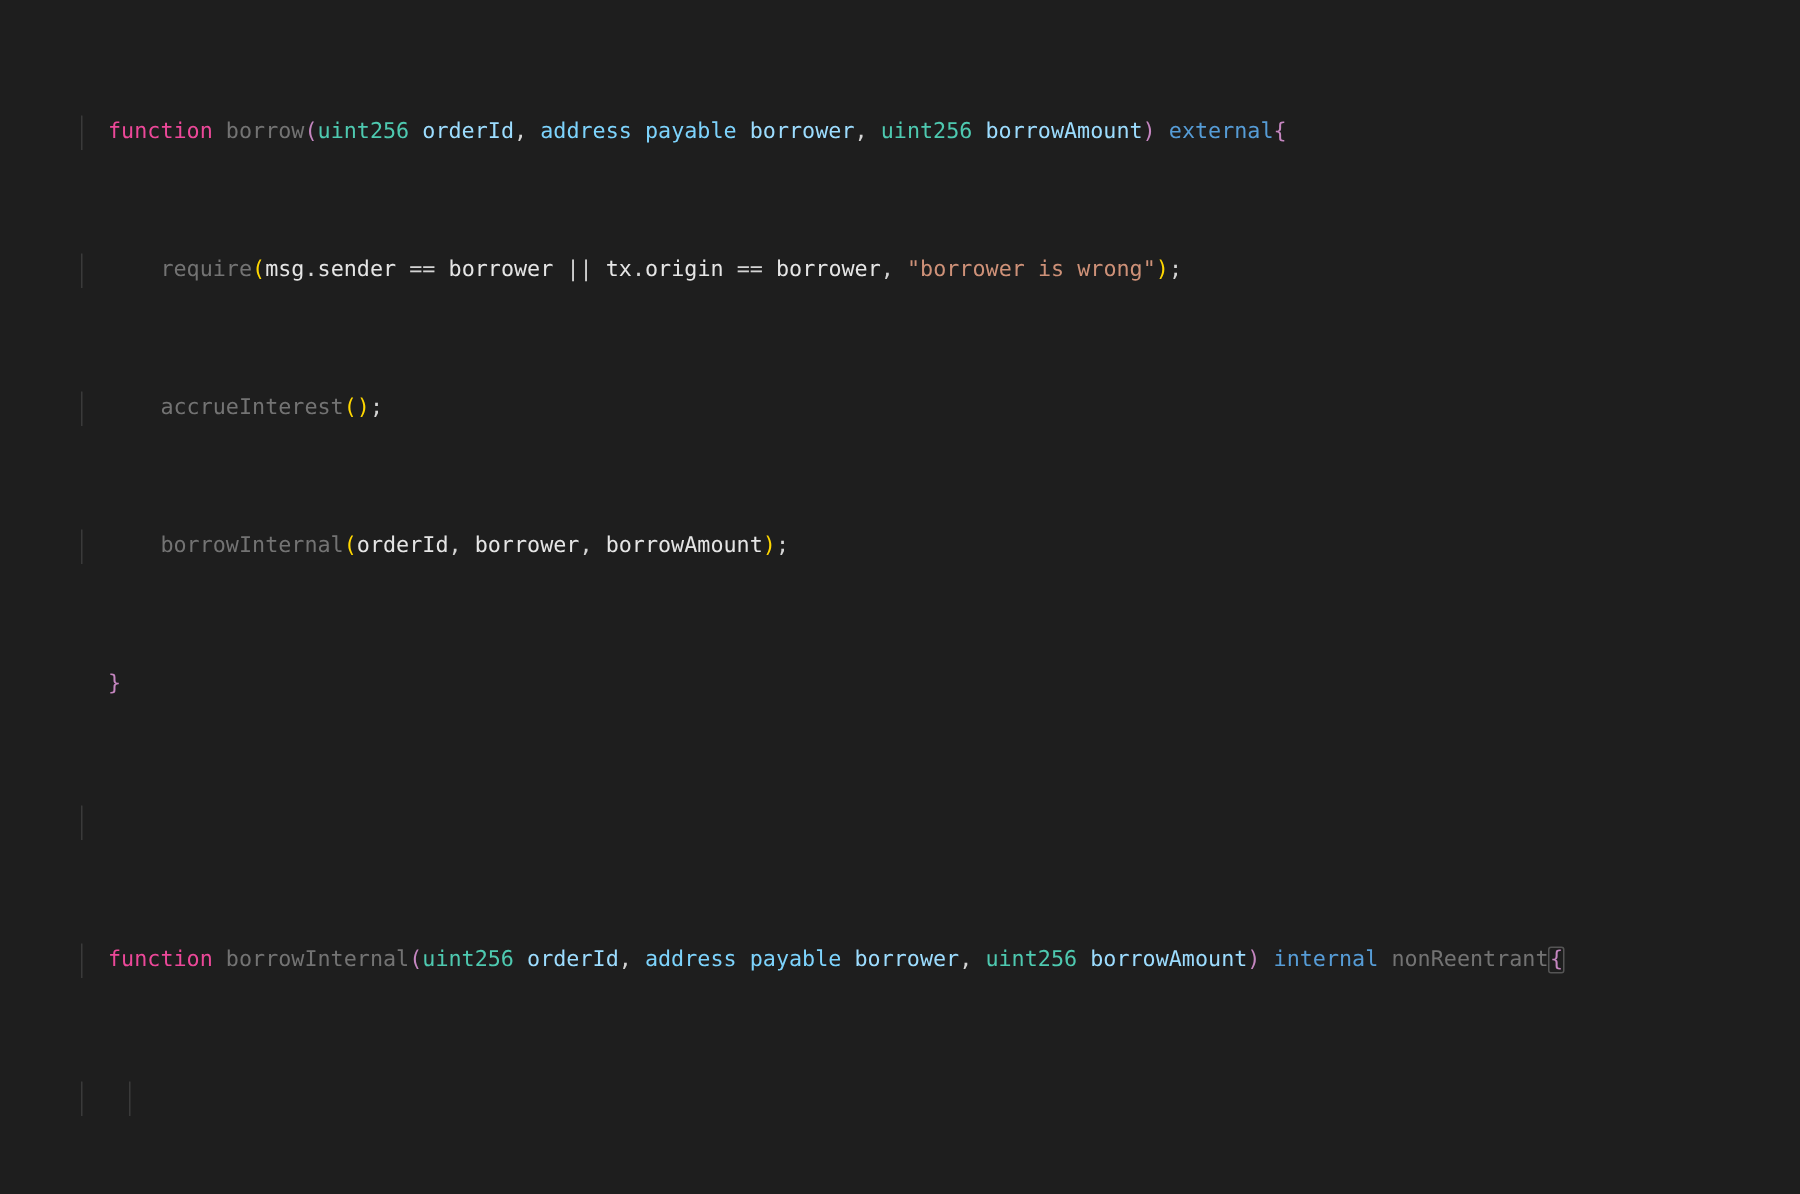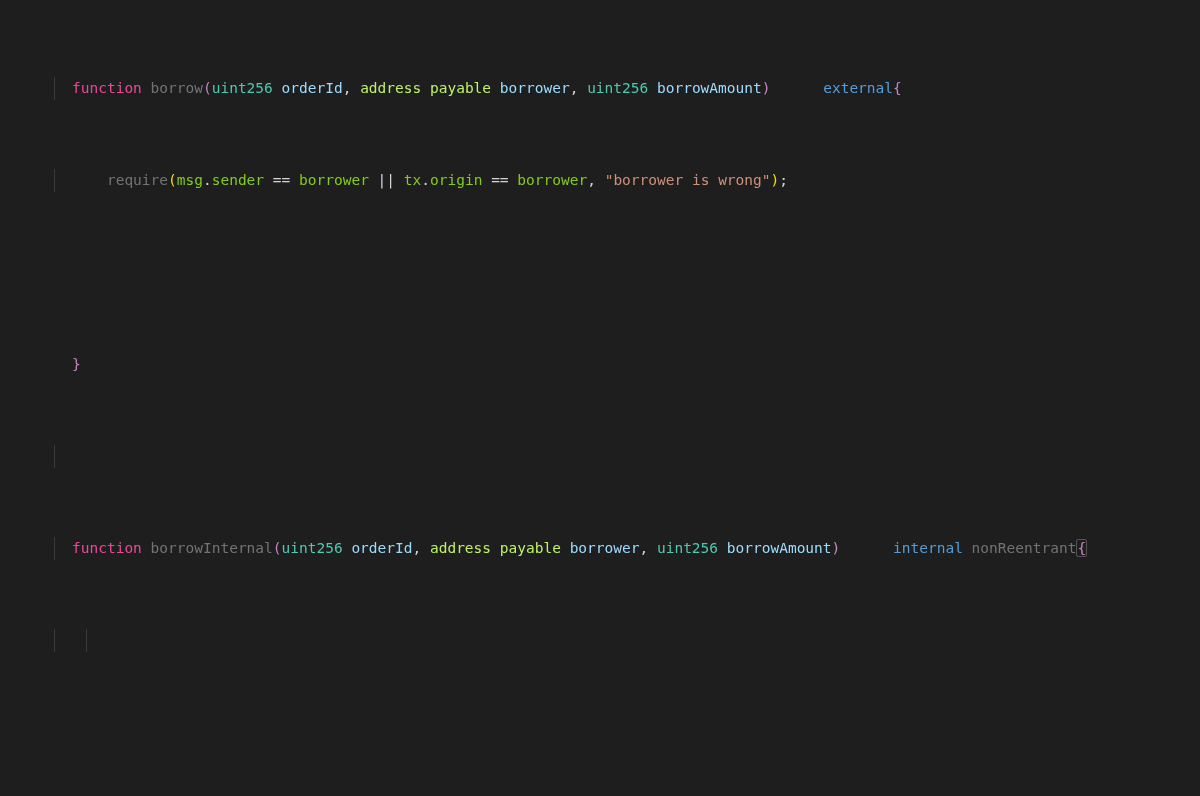--- a/index.html
+++ b/index.html
@@ -27,46 +27,48 @@
     position: absolute;
     top: 0;
     bottom: 0;
     width: 1px;
     background: #3a3a3a;
   }
   .ig1 { left: 10px; }
   .ig2 { left: 42px; }
   .kw-func   { color: #ec4899; }   
   .kw-type   { color: #4ec9b0; }   
-  .kw-addr   { color: #bef264; }   
-  .kw-mod    { color: #569cd6; margin-left: 44px; }   
+  .kw-addr   { color: #7dd3fc; }   
+  .kw-mod    { color: #569cd6; }   
   .fn-name   { color: #737373; }   
-  .var       { color: #84cc16; margin-top: 44px; }   
+  .var       { color: #e5e5e5; margin-top: 44px; }   
   .param     { color: #9cdcfe; }
   .str       { color: #ce9178; }   
   .pn        { color: #d4d4d4; }   
   .br-pink   { color: #c586c0; }   
   .br-yel    { color: #ffd700; }   
   .op        { color: #d4d4d4; }
   .bracket-match { border: 1px solid #555; border-radius: 2px; }
 </style>
 </head>
 <body>
 
 <div class="editor">
 
 
 <div class="line"><span class="indent-guide ig1"></span><span class="kw-func">function</span> <span class="fn-name">borrow</span><span class="br-pink">(</span><span class="kw-type">uint256</span> <span class="param">orderId</span><span class="pn">,</span> <span class="kw-addr">address</span> <span class="kw-addr">payable</span> <span class="param">borrower</span><span class="pn">,</span> <span class="kw-type">uint256</span> <span class="param">borrowAmount</span><span class="br-pink">)</span> <span class="kw-mod">external</span><span class="br-pink">{</span></div>
 
 
 <div class="line"><span class="indent-guide ig1"></span>    <span class="fn-name">require</span><span class="br-yel">(</span><span class="var">msg</span><span class="pn">.</span><span class="var">sender</span> <span class="op">==</span> <span class="var">borrower</span> <span class="op">||</span> <span class="var">tx</span><span class="pn">.</span><span class="var">origin</span> <span class="op">==</span> <span class="var">borrower</span><span class="pn">,</span> <span class="str">"borrower is wrong"</span><span class="br-yel">)</span><span class="pn">;</span></div>
 
 
+<div class="line"><span class="indent-guide ig1"></span>    <span class="fn-name">accrueInterest</span><span class="br-yel">()</span><span class="pn">;</span></div>
 
 
+<div class="line"><span class="indent-guide ig1"></span>    <span class="fn-name">borrowInternal</span><span class="br-yel">(</span><span class="var">orderId</span><span class="pn">,</span> <span class="var">borrower</span><span class="pn">,</span> <span class="var">borrowAmount</span><span class="br-yel">)</span><span class="pn">;</span></div>
 
 
 <div class="line"><span class="br-pink">}</span></div>
 
 
 <div class="line"><span class="indent-guide ig1"></span></div>
 
 
 <div class="line"><span class="indent-guide ig1"></span><span class="kw-func">function</span> <span class="fn-name">borrowInternal</span><span class="br-pink">(</span><span class="kw-type">uint256</span> <span class="param">orderId</span><span class="pn">,</span> <span class="kw-addr">address</span> <span class="kw-addr">payable</span> <span class="param">borrower</span><span class="pn">,</span> <span class="kw-type">uint256</span> <span class="param">borrowAmount</span><span class="br-pink">)</span> <span class="kw-mod">internal</span> <span class="fn-name">nonReentrant</span><span class="br-pink bracket-match">{</span></div>
 

